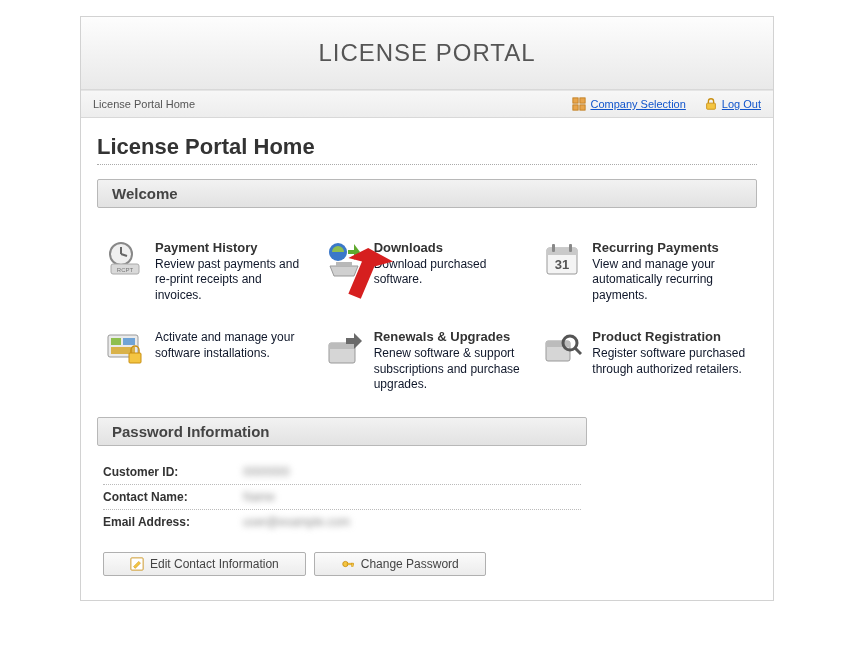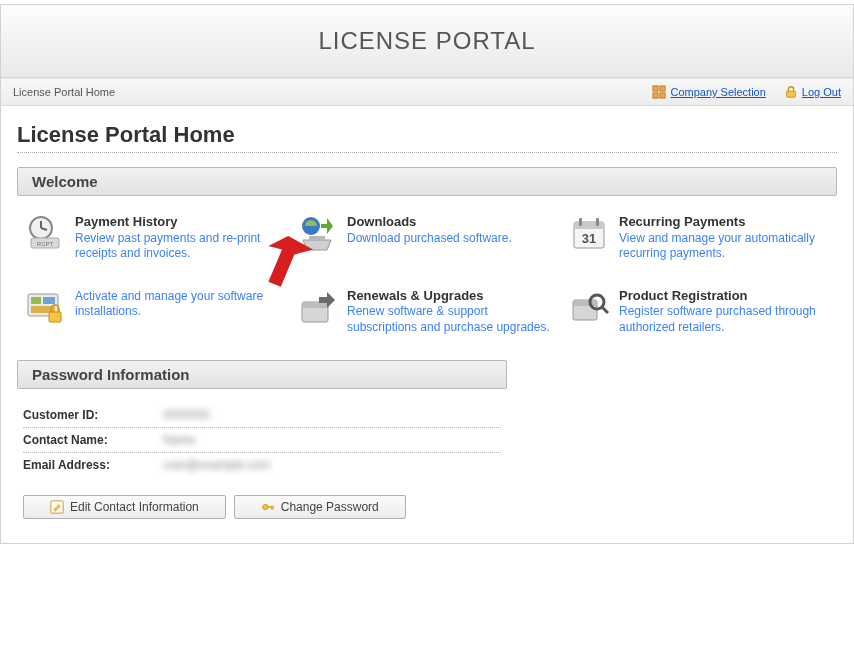--- a/index.html
+++ b/index.html
@@ -4,22 +4,22 @@
 <style>
   html, body {
     margin: 0;
     padding: 0;
     background: #fff;
     font-family: Verdana, Geneva, sans-serif;
     font-size: 12px;
     color: #333;
   }
   .page {
-    width: 854px;
-    margin: 4px auto;
+    width: 694px;
+    margin: 16px auto;
     border: 1px solid #d2d2d2;
     box-sizing: border-box;
     background: #fff;
   }
   .header {
     height: 72px;
     background: linear-gradient(#fdfdfd, #e9e9e9);
     display: flex;
     align-items: center;
     justify-content: center;
@@ -76,42 +76,42 @@
     font-size: 15px;
     font-weight: bold;
     color: #444;
     font-family: "Helvetica Neue", Arial, sans-serif;
   }
   .cards {
     display: grid;
     grid-template-columns: repeat(3, 1fr);
     column-gap: 12px;
     row-gap: 26px;
-    padding: 18px 8px 24px 8px;
+    padding: 32px 8px 24px 8px;
     position: relative;
   }
   .card {
     display: flex;
     gap: 10px;
     align-items: flex-start;
   }
   .card .icon {
     width: 40px;
     height: 40px;
     flex: 0 0 40px;
   }
   .card-title {
     font-size: 13px;
     font-weight: bold;
     color: #333;
     line-height: 1.2;
   }
   .card-desc {
     font-size: 12px;
-    color: #3b82f6;
+    color: #0f172a;
     line-height: 1.3;
     margin-top: 1px;
   }
   .arrow {
     position: absolute;
     width: 70px;
     height: 62px;
     left: 230px;
     top: 35px;
     pointer-events: none;

